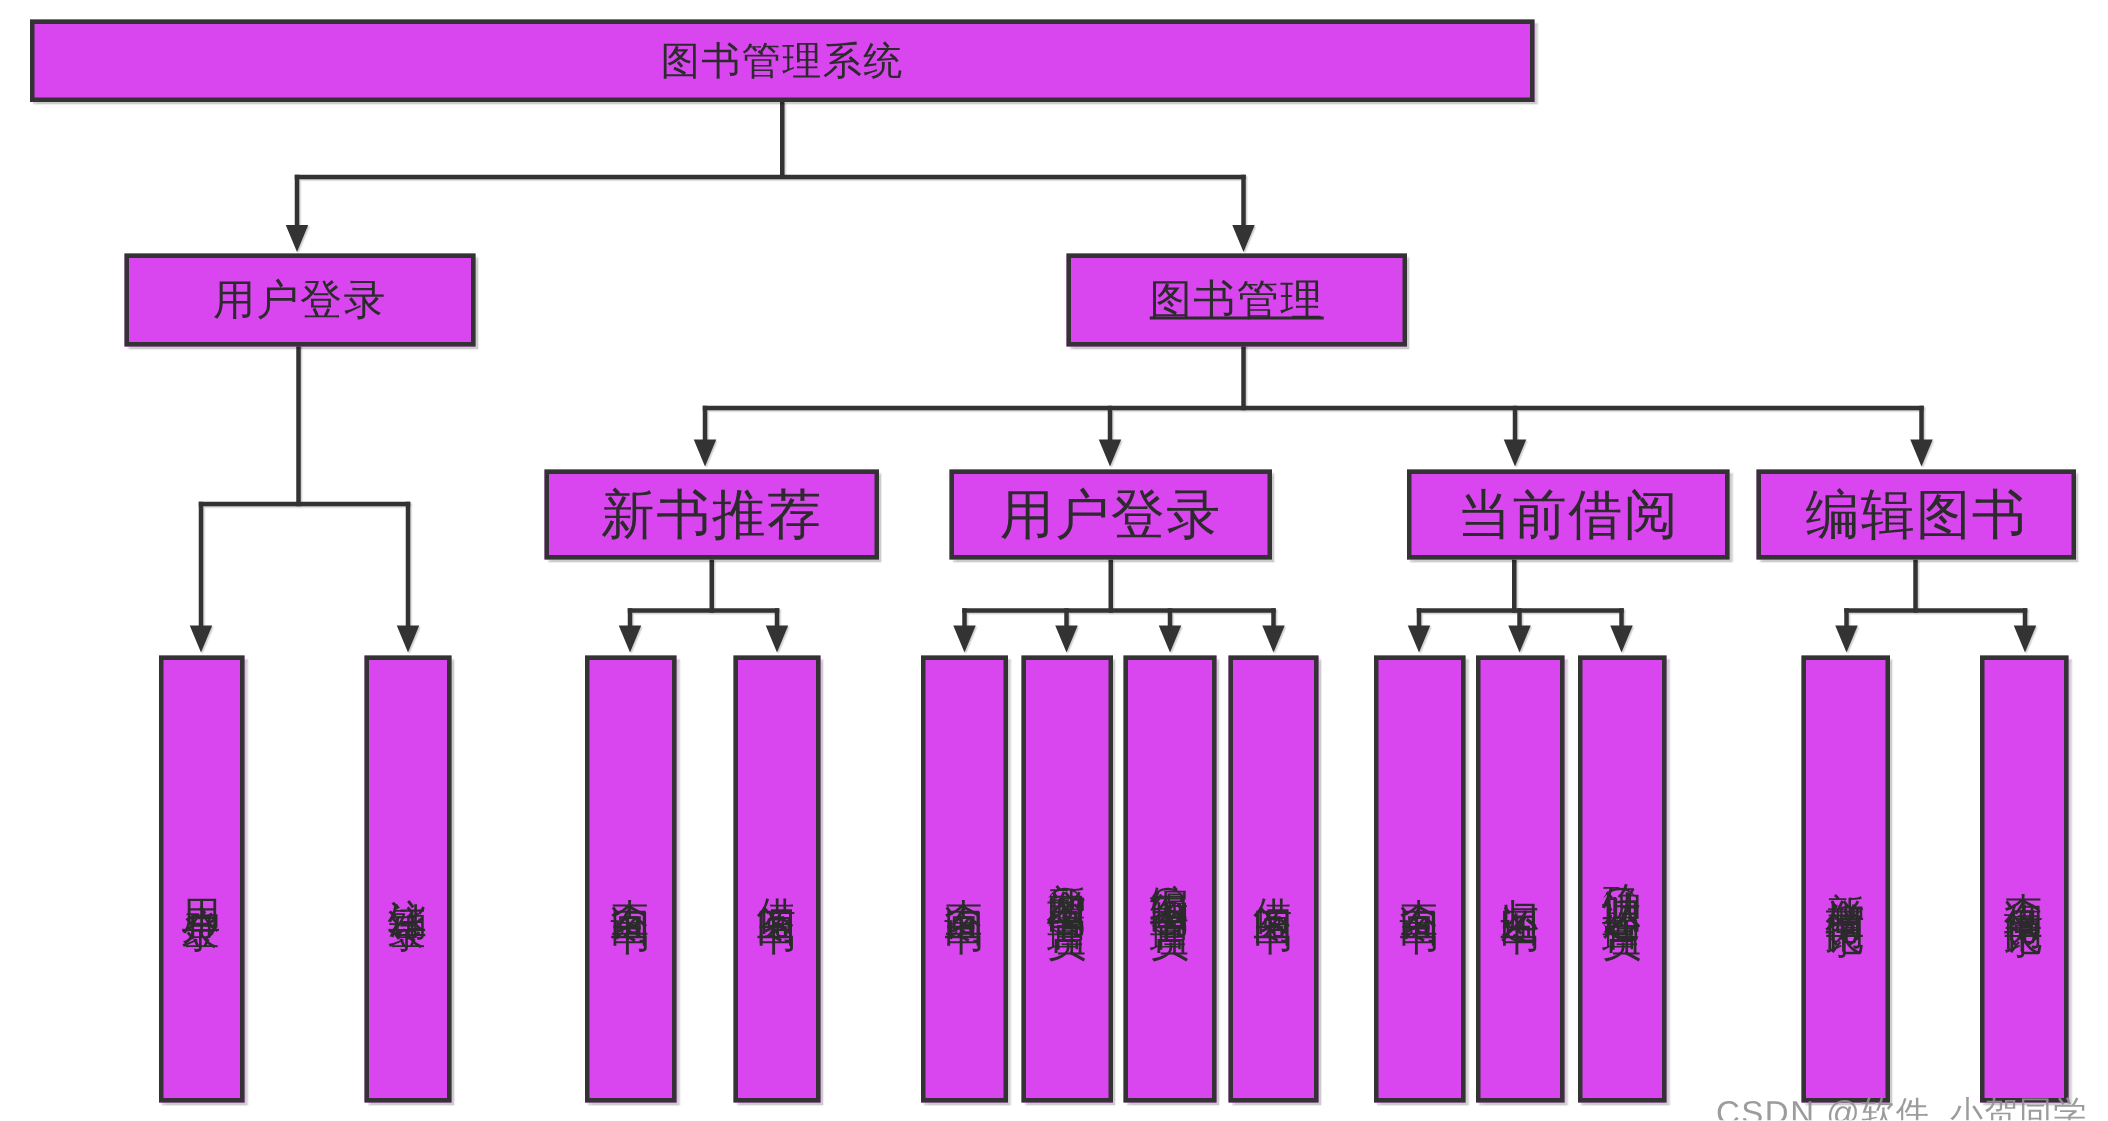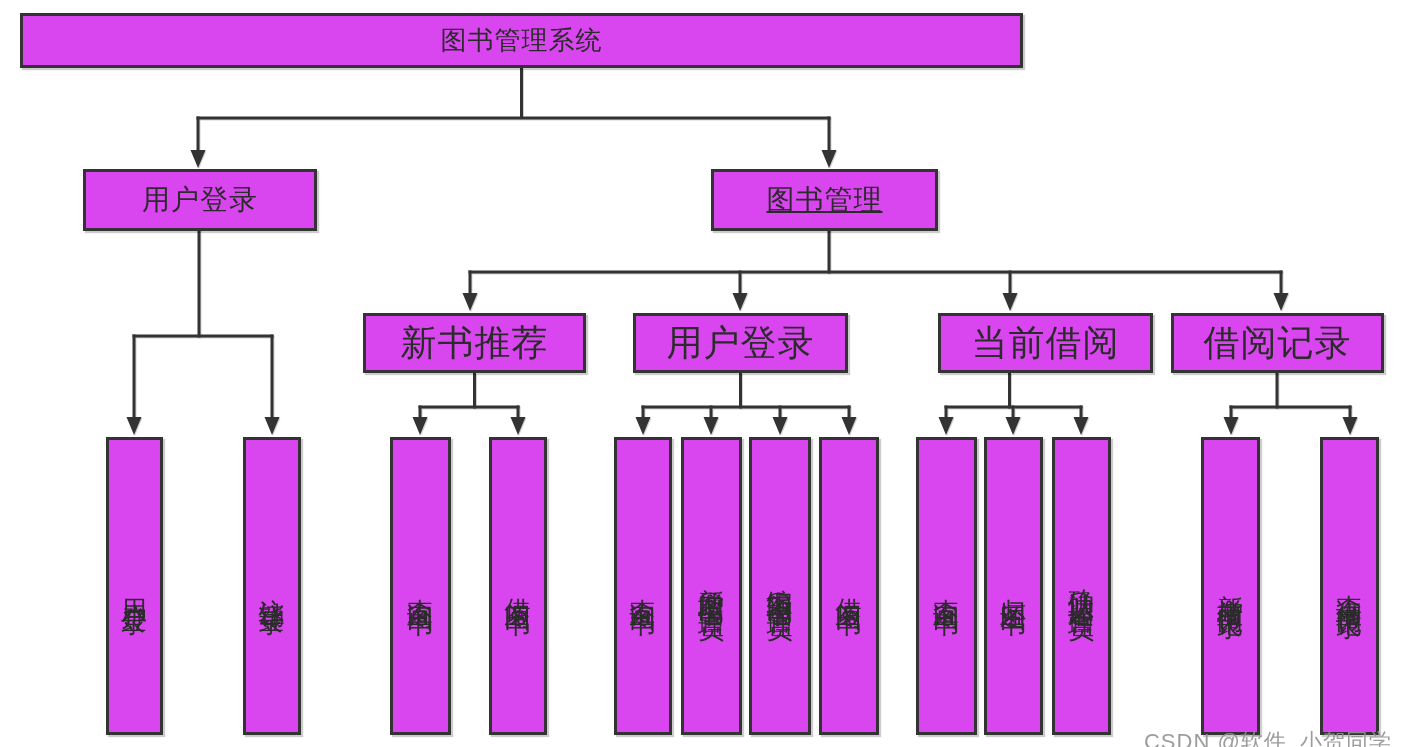--- a/index.html
+++ b/index.html
@@ -142,21 +142,21 @@
   </svg>
 
   <div class="node h-node root-node" style="left:20px; top:13px; width:1003px; height:55px;">图书管理系统</div>
 
   <div class="node h-node l2-node" style="left:83px; top:169px; width:234px; height:62px;">用户登录</div>
   <div class="node h-node l2-node" style="left:711px; top:169px; width:227px; height:62px;text-decoration:underline;">图书管理</div>
 
   <div class="node h-node" style="left:363px; top:313px; width:223px; height:60px;">新书推荐</div>
   <div class="node h-node" style="left:633px; top:313px; width:215px; height:60px;">用户登录</div>
   <div class="node h-node" style="left:902px; top:313px; width:215px; height:60px;margin-left:36px;">当前借阅</div>
-  <div class="node h-node" style="left:1171px; top:313px; width:213px; height:60px;">借阅记录</div>
+  <div class="node h-node" style="left:1171px; top:313px; width:213px; height:60px;">编辑图书</div>
 
   <div class="node v-node" style="left:106px; top:437px; width:57px; height:298px;">用户登录</div>
   <div class="node v-node" style="left:243px; top:437px; width:58px; height:298px;">注销登录</div>
 
   <div class="node v-node" style="left:390px; top:437px; width:61px; height:298px;">查询图书</div>
   <div class="node v-node" style="left:489px; top:437px; width:58px; height:298px;">借阅图书</div>
 
   <div class="node v-node" style="left:614px; top:437px; width:58px; height:298px;">查询图书</div>
   <div class="node v-node" style="left:681px; top:437px; width:61px; height:298px;">新增图书（管理员）</div>
   <div class="node v-node" style="left:749px; top:437px; width:62px; height:298px;">编辑图书（管理员）</div>

